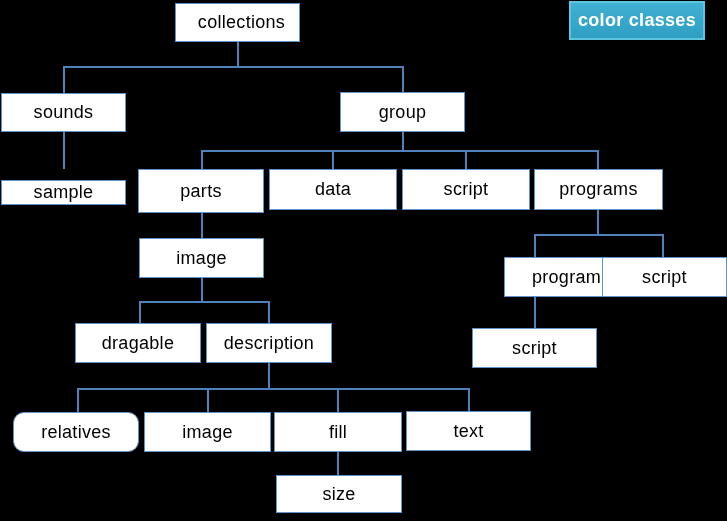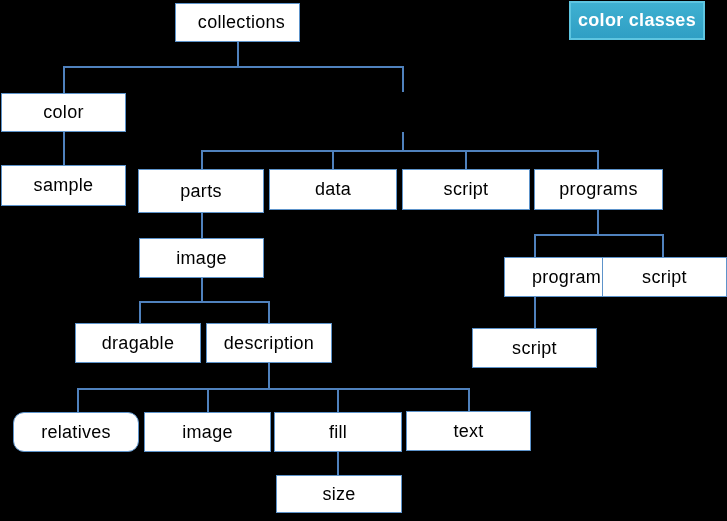--- a/index.html
+++ b/index.html
@@ -75,22 +75,23 @@
     <div class="seg" style="left: 139px; top: 301px; width: 2px; height: 22px;"></div>
     <div class="seg" style="left: 268px; top: 301px; width: 2px; height: 22px;"></div>
     <div class="seg" style="left: 268px; top: 363px; width: 2px; height: 27px;"></div>
     <div class="seg" style="left: 77px; top: 388px; width: 392px; height: 2px;"></div>
     <div class="seg" style="left: 77px; top: 388px; width: 2px; height: 24px;"></div>
     <div class="seg" style="left: 207px; top: 388px; width: 2px; height: 24px;"></div>
     <div class="seg" style="left: 337px; top: 388px; width: 2px; height: 24px;"></div>
     <div class="seg" style="left: 468px; top: 388px; width: 2px; height: 23px;"></div>
     <div class="seg" style="left: 337px; top: 452px; width: 2px; height: 23px;"></div>
     <div class="node" style="left: 175px; top: 3px; width: 125px; height: 39px; padding-left: 8px;">collections</div>
-    <div class="node" style="left: 1px; top: 93px; width: 125px; height: 39px;">color</div>
-    <div class="node" style="left: 1px; top: 165px; width: 125px; height: 41px;">sample</div>
+    <div class="node" style="left: 1px; top: 93px; width: 125px; height: 39px;">sounds</div>
+    <div class="node" style="left: 340px; top: 92px; width: 125px; height: 40px;">group</div>
+    <div class="node" style="left: 1px; top: 180px; width: 125px; height: 25px;">sample</div>
     <div class="node" style="left: 138px; top: 169px; width: 126px; height: 44px;">parts</div>
     <div class="node" style="left: 269px; top: 169px; width: 128px; height: 41px;">data</div>
     <div class="node" style="left: 402px; top: 169px; width: 128px; height: 41px;">script</div>
     <div class="node" style="left: 534px; top: 169px; width: 129px; height: 41px;">programs</div>
     <div class="node" style="left: 139px; top: 238px; width: 125px; height: 40px;">image</div>
     <div class="node" style="left: 472px; top: 257px; width: 125px; height: 40px; margin-left: 32px;">program</div>
     <div class="node" style="left: 602px; top: 257px; width: 125px; height: 40px;">script</div>
     <div class="node" style="left: 472px; top: 328px; width: 125px; height: 40px;">script</div>
     <div class="node" style="left: 75px; top: 323px; width: 126px; height: 40px;">dragable</div>
     <div class="node" style="left: 206px; top: 323px; width: 126px; height: 40px;">description</div>

